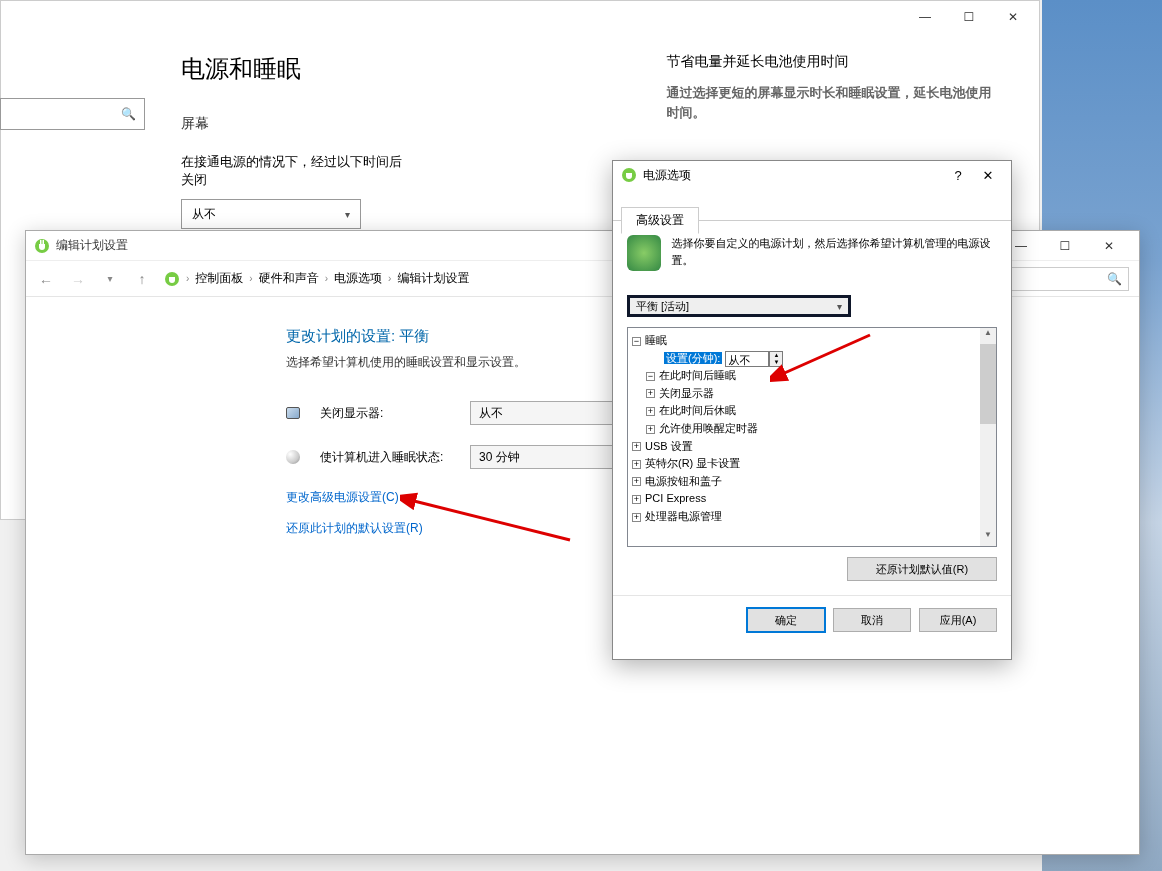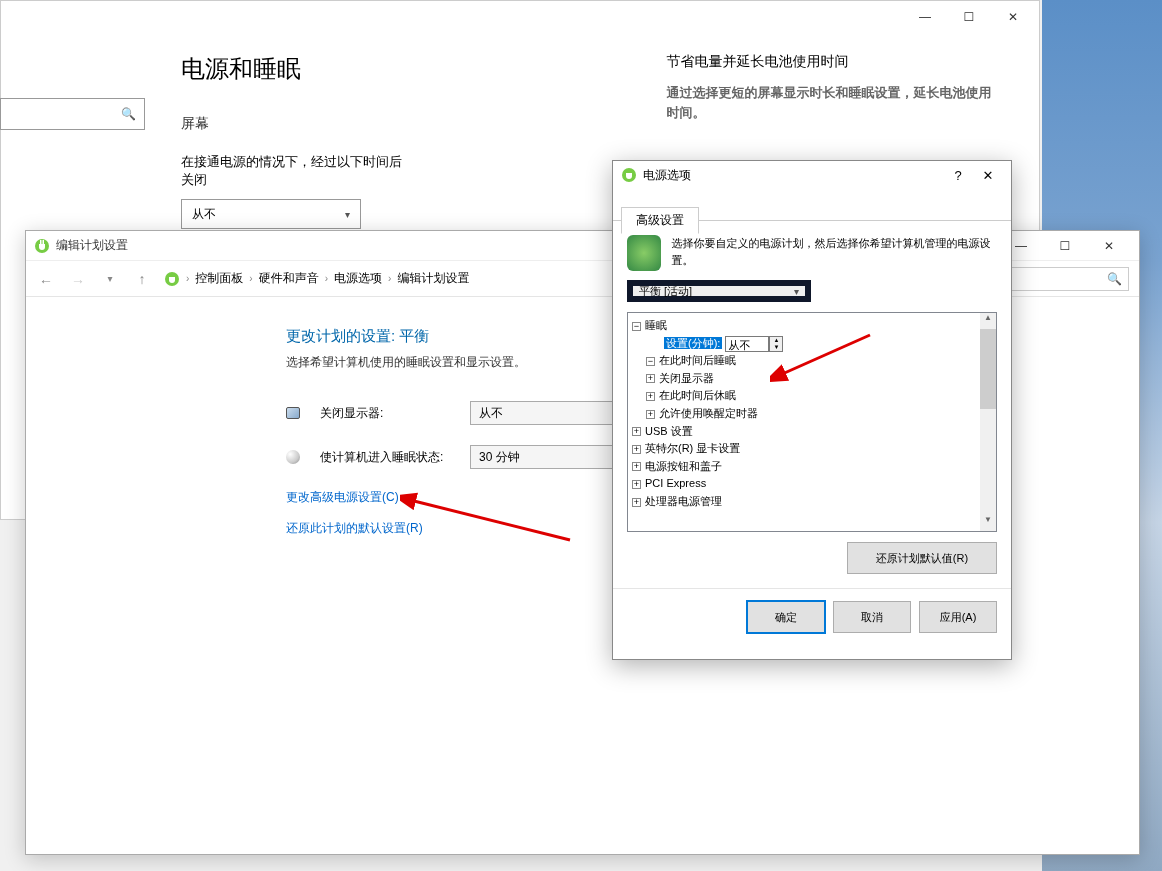--- a/index.html
+++ b/index.html
@@ -48,40 +48,40 @@
 .red-arrow { position: absolute; pointer-events: none; }
 
 
 .poweropt-dialog { position: absolute; left: 612px; top: 160px; width: 400px; height: 500px; background: #fff; border: 1px solid #888; box-shadow: 0 6px 24px rgba(0,0,0,0.3); }
 .poweropt-titlebar { height: 28px; display: flex; align-items: center; padding: 0 8px; font-size: 12px; }
 .poweropt-titlebar .spacer { flex: 1; }
 .poweropt-titlebar .tb-btn { width: 30px; text-align: center; font-size: 13px; cursor: pointer; }
 .tab-strip { display: flex; padding: 4px 8px 0 8px; border-bottom: 1px solid #ccc; }
 .tab { padding: 4px 14px; border: 1px solid #ccc; border-bottom: 1px solid #fff; background: #fff; font-size: 12px; position: relative; top: 14px; }
 .dialog-body { padding: 14px; }
-.intro-row { display: flex; gap: 10px; margin-bottom: 9px; align-items: flex-start; }
+.intro-row { display: flex; gap: 10px; margin-bottom: 24px; align-items: flex-start; }
 .intro-row p { font-size: 11px; line-height: 1.5; }
-.plan-select { width: 184px; height: 22px; border: 6px solid #0f172a; background: #efefef; display: flex; align-items: center; padding: 0 6px; justify-content: space-between; font-size: 11px; margin-bottom: 10px; }
+.plan-select { width: 224px; height: 22px; border: 3px solid #0f172a; background: #efefef; display: flex; align-items: center; padding: 0 6px; justify-content: space-between; font-size: 11px; margin-bottom: 10px; }
 
 .tree-box { border: 1px solid #828790; height: 220px; overflow: hidden; position: relative; background: #fff; }
 .tree-content { padding: 4px; font-size: 11px; line-height: 1.6; }
 .tree-item { white-space: nowrap; }
 .tree-lvl1 { padding-left: 14px; }
 .tree-lvl2 { padding-left: 32px; }
 .tree-toggle { display: inline-block; width: 9px; height: 9px; border: 1px solid #888; text-align: center; line-height: 7px; font-size: 9px; margin-right: 4px; vertical-align: middle; background: #fff; }
 .tree-selected-label { background: #0078d7; color: #fff; padding: 0 2px; }
 .tree-value-input { border: 1px solid #7a7a7a; background: #fff; padding: 0 2px; display: inline-block; width: 44px; height: 16px; vertical-align: middle; font-size: 11px; }
 .spinner-btns { display: inline-flex; flex-direction: column; vertical-align: middle; border: 1px solid #7a7a7a; height: 16px; }
 .spinner-btns div { width: 12px; height: 7px; font-size: 6px; line-height: 6px; text-align: center; background: #efefef; }
 .scrollbar-v { position: absolute; right: 0; top: 0; width: 16px; height: 100%; background: #f0f0f0; }
 .scrollbar-v .thumb { width: 100%; height: 80px; background: #cdcdcd; position: absolute; top: 16px; }
 .scrollbar-v .arrow-btn { width: 100%; height: 16px; background: #f0f0f0; text-align: center; font-size: 8px; color: #666; position: absolute; }
 
 .restore-row { display: flex; justify-content: flex-end; margin-top: 10px; }
-.btn { min-width: 78px; height: 32px; border: 1px solid #adadad; background: #e1e1e1; font-size: 11px; cursor: pointer; padding: 0 12px; }
+.btn { min-width: 78px; height: 24px; border: 1px solid #adadad; background: #e1e1e1; font-size: 11px; cursor: pointer; padding: 0 12px; }
 .btn.primary { border: 1px solid #0078d7; outline: 1px solid #0078d7; }
 .dialog-footer { padding: 12px 14px; display: flex; justify-content: flex-end; gap: 8px; border-top: 1px solid #e5e5e5; }
 
 .power-icon-svg { width: 16px; height: 16px; }
 .monitor-icon { display:inline-block; width:14px; height:12px; border:1px solid #555; border-radius:2px; position:relative; background:linear-gradient(135deg,#cde,#8ac); }
 .moon-icon { display:inline-block; width:14px; height:14px; border-radius:50%; background:radial-gradient(circle at 30% 30%, #fff, #ccc 60%, #888); }
 .plug-icon-large { width:36px; height:36px; background:radial-gradient(circle,#8c6,#384); border-radius:6px; position:relative; }
 </style>
 </head>
 <body>

